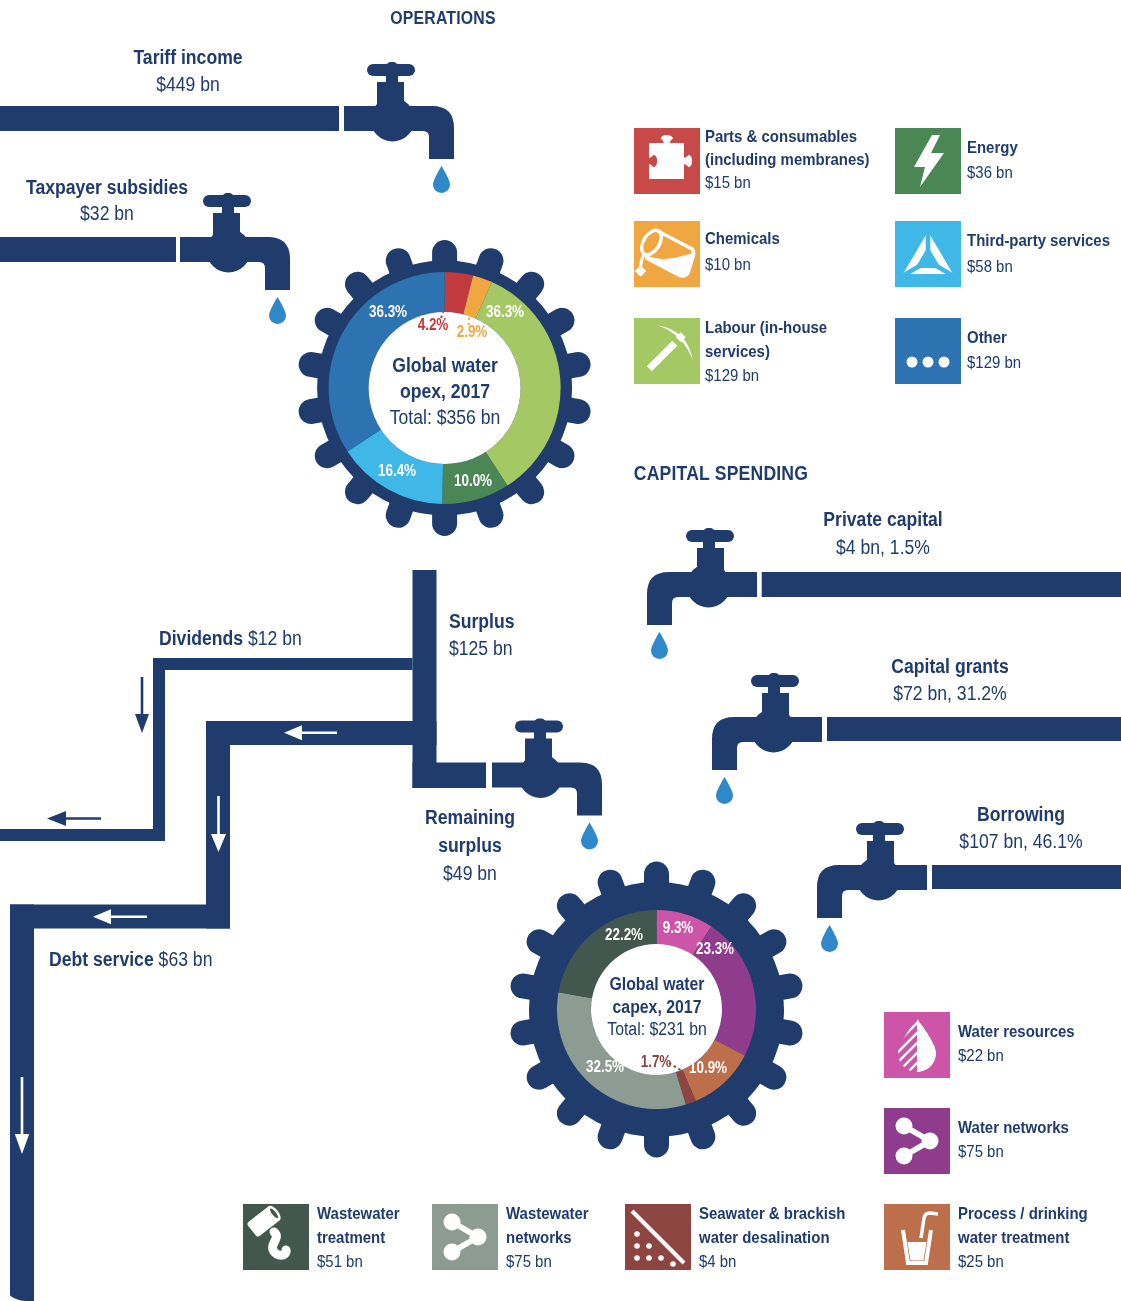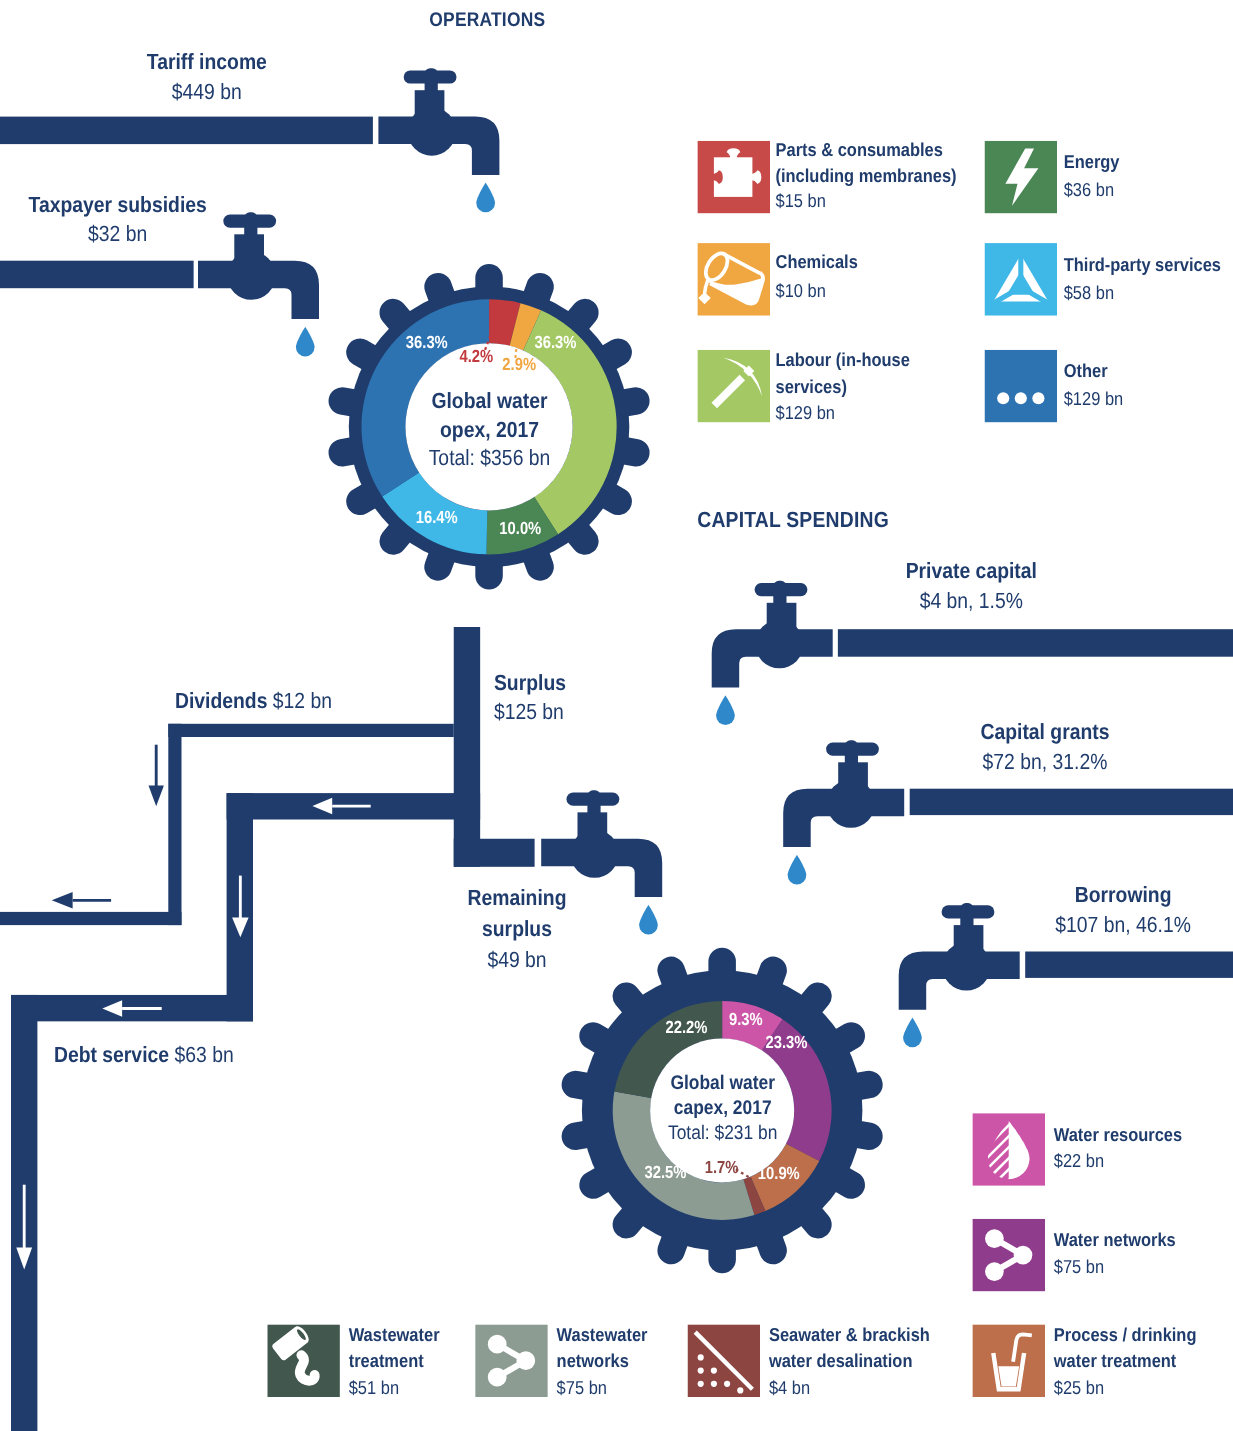--- a/index.html
+++ b/index.html
@@ -1,17 +1,17 @@
 <!DOCTYPE html>
 <html><head>
 <meta charset="utf-8">
 <style>
   html,body{margin:0;padding:0;background:#fff;}
   #stage{position:relative;width:1121px;height:1301px;background:#fff;overflow:hidden;
-         font-family:"Liberation Sans",sans-serif;}
+         font-family:"Liberation Sans",sans-serif;border-radius:26px;}
   #gfx{position:absolute;left:0;top:0;}
   .tx{position:absolute;white-space:nowrap;color:#1f3c6c;line-height:1;}
   .b{font-weight:bold;}
   .ctr{text-align:center;transform:scaleX(0.88);transform-origin:center top;}
   .lft{transform:scaleX(0.88);transform-origin:left top;}
   .fs17{font-size:17px;}
   .fs18{font-size:18px;}
   .fs20{font-size:20px;}
   .fs20{font-size:20px;}
   .head{letter-spacing:0.2px;}

